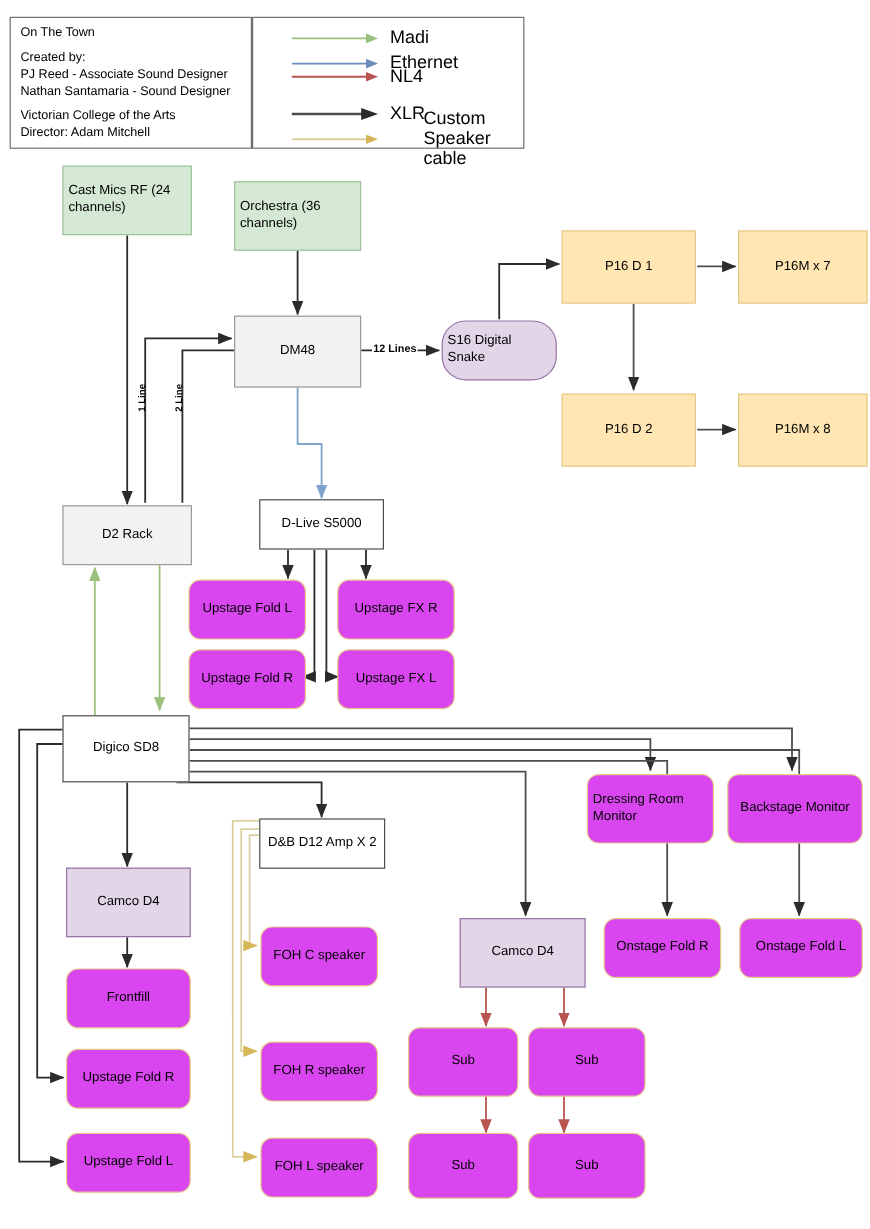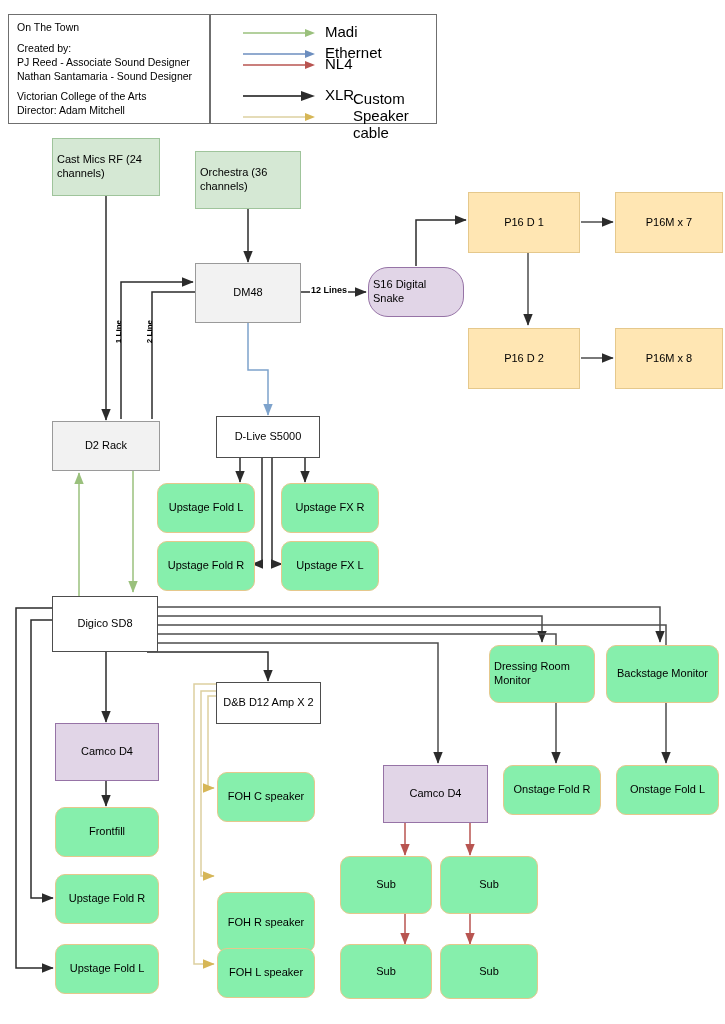--- a/index.html
+++ b/index.html
@@ -37,21 +37,21 @@
     line-height: 1.25;
     color: #000;
     padding: 2px 4px;
     z-index: 3;
   }
   .n-green {
     background: #d5e8d4;
     border: 1px solid #9fc49b;
   }
   .n-yellow {
-    background: #86efac;
+    background: #d946ef;
     border: 1px solid #e5c88c;
     border-radius: 10px;
   }
   .n-yellow-sq {
     background: #ffe6b3;
     border: 1px solid #e5c88c;
   }
   .n-purple {
     background: #e1d5e7;
     border: 1px solid #9673a6;
@@ -299,21 +299,21 @@
   <div class="node n-white" style="left:216px; top:682px; width:105px; height:42px;">D&amp;B D12 Amp X 2</div>
 
   <div class="node n-purple" style="left:55px; top:723px; width:104px; height:58px;">Camco D4</div>
   <div class="node n-purple" style="left:383px; top:765px; width:105px; height:58px;">Camco D4</div>
 
   <div class="node n-yellow" style="left:55px; top:807px; width:104px; height:50px;">Frontfill</div>
   <div class="node n-yellow" style="left:55px; top:874px; width:104px; height:50px;">Upstage Fold R</div>
   <div class="node n-yellow" style="left:55px; top:944px; width:104px; height:50px;">Upstage Fold L</div>
 
   <div class="node n-yellow" style="left:217px; top:772px; width:98px; height:50px;">FOH C speaker</div>
-  <div class="node n-yellow" style="left:217px; top:892px; width:98px; height:61px;">FOH R speaker</div>
+  <div class="node n-yellow" style="left:217px; top:868px; width:98px; height:50px;">FOH R speaker</div>
   <div class="node n-yellow" style="left:217px; top:948px; width:98px; height:50px;">FOH L speaker</div>
 
   <div class="node n-yellow" style="left:503px; top:765px; width:98px; height:50px;">Onstage Fold R</div>
   <div class="node n-yellow" style="left:616px; top:765px; width:103px; height:50px;">Onstage Fold L</div>
 
   <div class="node n-yellow" style="left:340px; top:856px; width:92px; height:58px;">Sub</div>
   <div class="node n-yellow" style="left:440px; top:856px; width:98px; height:58px;">Sub</div>
   <div class="node n-yellow" style="left:340px; top:944px; width:92px; height:55px;">Sub</div>
   <div class="node n-yellow" style="left:440px; top:944px; width:98px; height:55px;">Sub</div>
 

